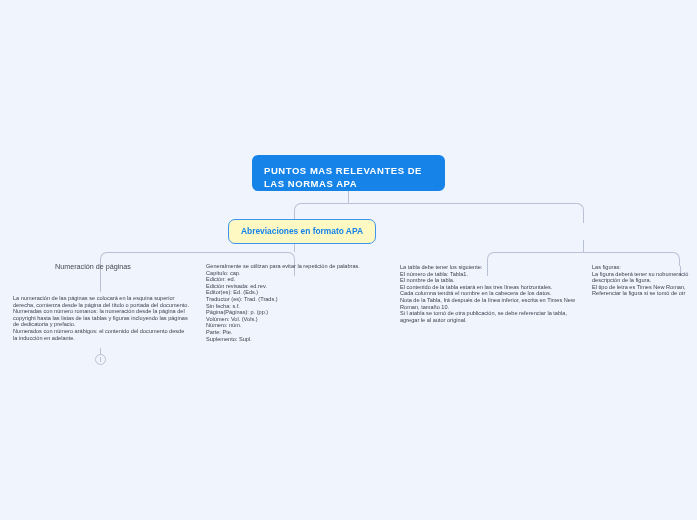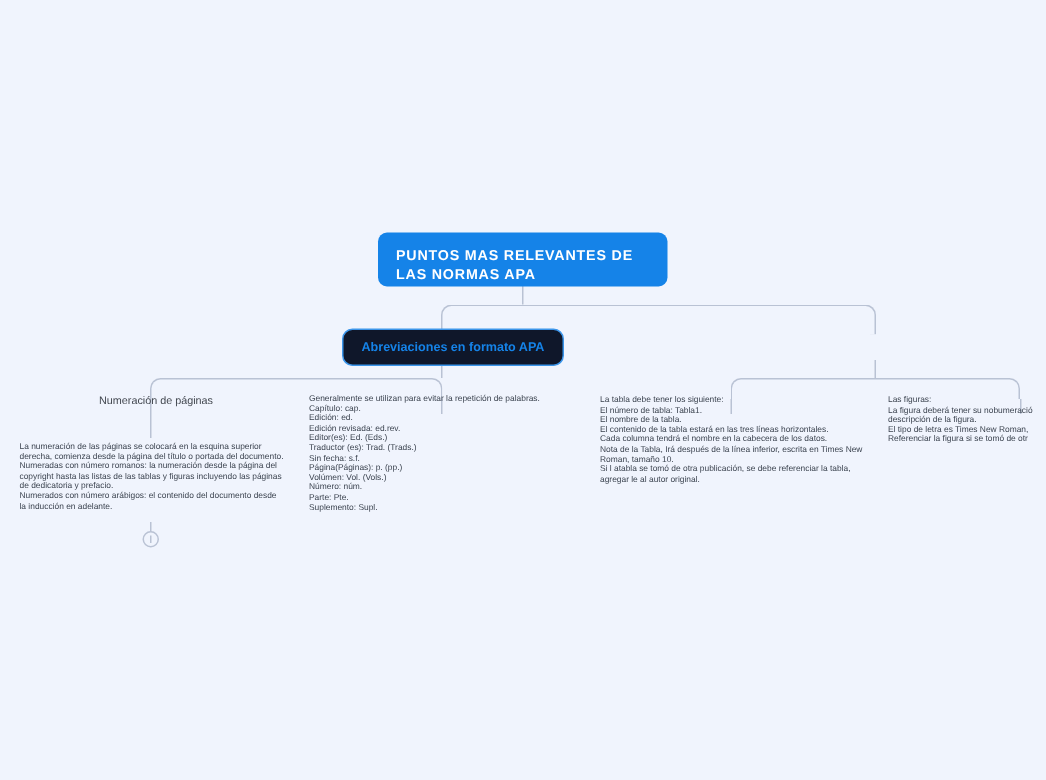--- a/index.html
+++ b/index.html
@@ -46,21 +46,21 @@
     font-weight: bold;
     font-size: 9.5px;
     letter-spacing: 0.55px;
     line-height: 13px;
     padding: 9px 12px;
     box-sizing: border-box;
     text-transform: uppercase;
   }
   .node-branch {
     position: absolute;
-    background: #0f172a;
+    background: #fef9c3;
     color: #1583e8;
     border: 1.4px solid #3b95ea;
     border-radius: 7px;
     font-weight: bold;
     font-size: 8.4px;
     line-height: 11px;
     padding: 6px 12px;
     box-sizing: border-box;
     text-align: center;
     white-space: nowrap;
@@ -126,21 +126,21 @@
 
   <div class="node-root" style="left:252px; top:155px; width:193px; height:36px;">
     <span>PUNTOS MAS RELEVANTES DE LAS NORMAS APA</span>
   </div>
 
   <div class="node-branch" style="left:228px; top:219px;">
     <span>Abreviaciones en formato APA</span>
   </div>
 
 
-  <div class="leaf-title" style="left:44px; top:262px; width:120px;">Numeración de páginas</div>
+  <div class="leaf-title" style="left:33px; top:262px; width:120px;">Numeración de páginas</div>
 
   <div class="leaf-body" style="left:13px; top:295px; width:176px;">La numeración de las páginas se colocará en la esquina superior derecha, comienza desde la página del título  o portada del documento. Numeradas con número romanos: la numeración desde la página del copyright hasta las listas de las tablas y figuras incluyendo las páginas de dedicatoria y prefacio.
 Numerados con número arábigos: el contenido del documento desde la inducción en adelante.</div>
 
   <div class="collapse-toggle" style="left:95px; top:354px;"></div>
 
   <div class="leaf-body" style="left:206px; top:263px; width:190px;">Generalmente se utilizan para evitar la repetición de palabras.
 Capítulo: cap.
 Edición: ed.
 Edición revisada: ed.rev.

